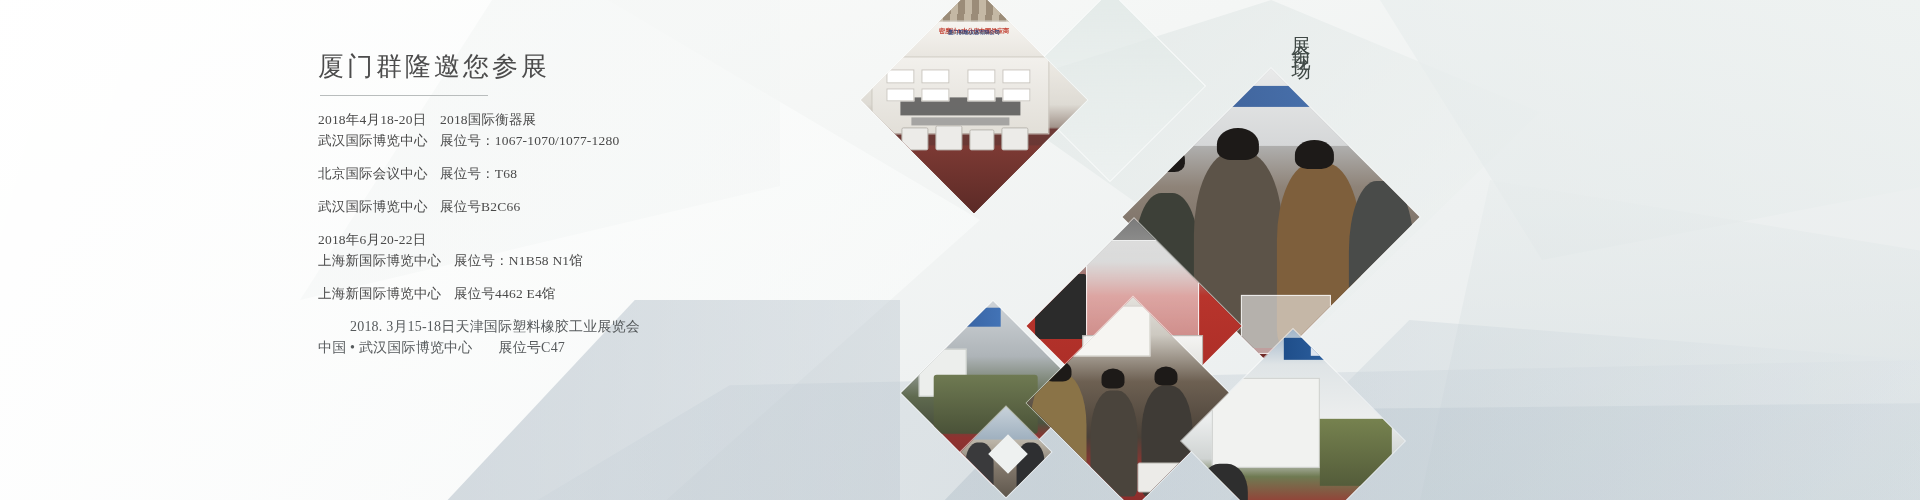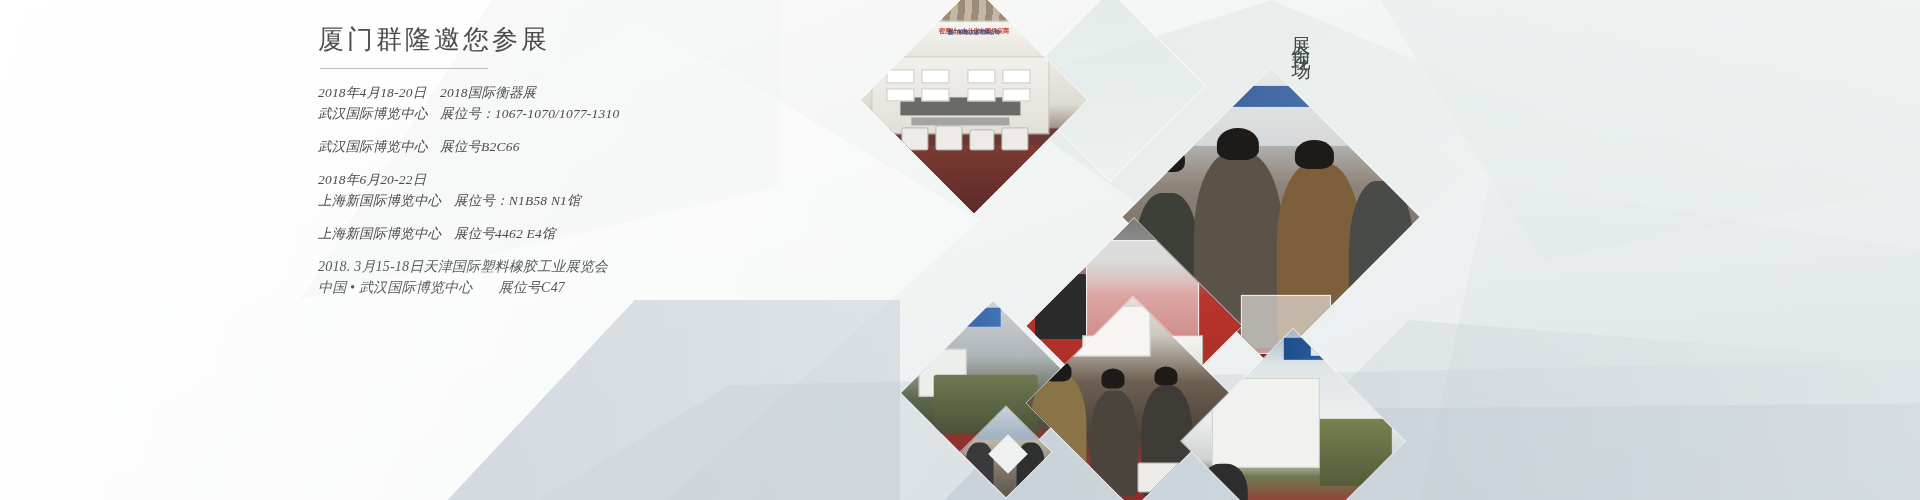--- a/index.html
+++ b/index.html
@@ -53,31 +53,31 @@
            border-bottom:48px solid rgba(150,172,196,.75); }
   .tri-b { left:1243px; top:374px;
            border-left:40px solid transparent; border-right:40px solid transparent;
            border-bottom:34px solid rgba(150,172,196,.72); }
 
   
   #content { position:absolute; left:318px; top:22px; width:760px; z-index:6; }
 
   #page-title {
     font-size:26px; color:#4c4c4c; letter-spacing:3px;
-    font-weight:400; line-height:1.35; padding-bottom:9px;
+    font-weight:400; line-height:1.35; padding-bottom:9px;margin-top:27px;
   }
   #title-rule { width:168px; height:1px; background:#b9bdbd; margin:2px 0 13px 2px; }
 
-  .entry { margin-bottom:12px;font-style:italic; }
+  .entry { margin-bottom:12px; }
   .entry .row { display:flex; align-items:baseline; line-height:21px;
                 color:#4a4a4a; font-size:13.5px; white-space:nowrap; }
   .entry .row .c1 { width:122px; flex:0 0 auto; letter-spacing:.2px; }
   .entry .row .c2 { flex:0 0 auto; letter-spacing:.2px; }
   .entry .row.wide .c1 { width:136px; }
-  .entry .row.single .c1 { width:auto; }
+  .entry .row.single .c1 { width:auto;margin-left:32px; }
 
   
   .entry.last .row { font-size:14px; color:#565a5c; letter-spacing:.6px; }
   .entry.last .row .c1 { width:auto; }
   .entry.last .row .c2 { margin-left:26px; }
 
   
   #collage { position:absolute; left:870px; top:0; width:1050px; height:500px; z-index:5; }
 
   .dia { position:absolute; overflow:hidden;
@@ -213,25 +213,29 @@
     <div id="page-title">厦门群隆邀您参展</div>
     <div id="title-rule"></div>
 
     <div class="entry">
       <div class="row">
         <span class="c1">2018年4月18-20日</span>
         <span class="c2">2018国际衡器展</span>
       </div>
       <div class="row">
         <span class="c1">武汉国际博览中心</span>
-        <span class="c2">展位号：1067-1070/1077-1310</span>
-      </div>
-    </div>
-
-    <div class="entry">
+        <span class="c2">展位号：1067-1070/1077-1280</span>
+      </div>
+    </div>
+
+    <div class="entry">
+      <div class="row">
+        <span class="c1">北京国际会议中心</span>
+        <span class="c2">展位号：T68</span>
+      </div>
     </div>
 
     <div class="entry">
       <div class="row">
         <span class="c1">武汉国际博览中心</span>
         <span class="c2">展位号B2C66</span>
       </div>
     </div>
 
     <div class="entry">

